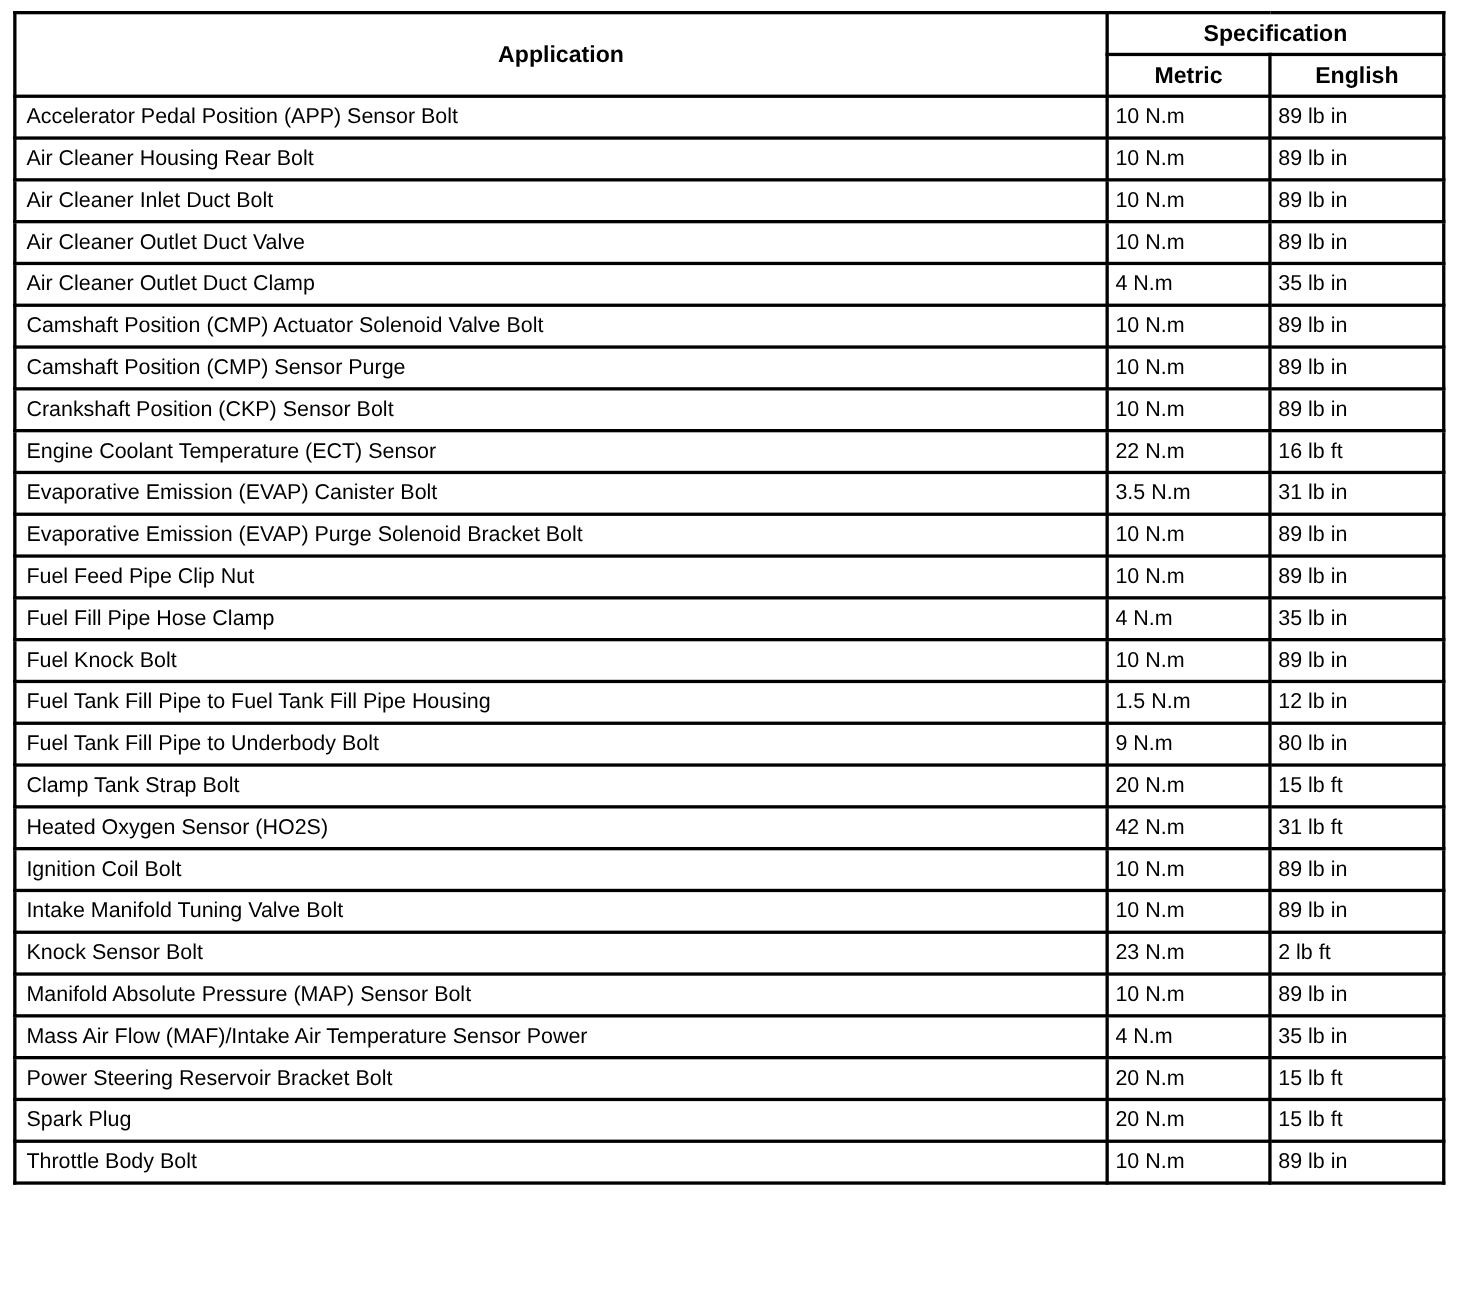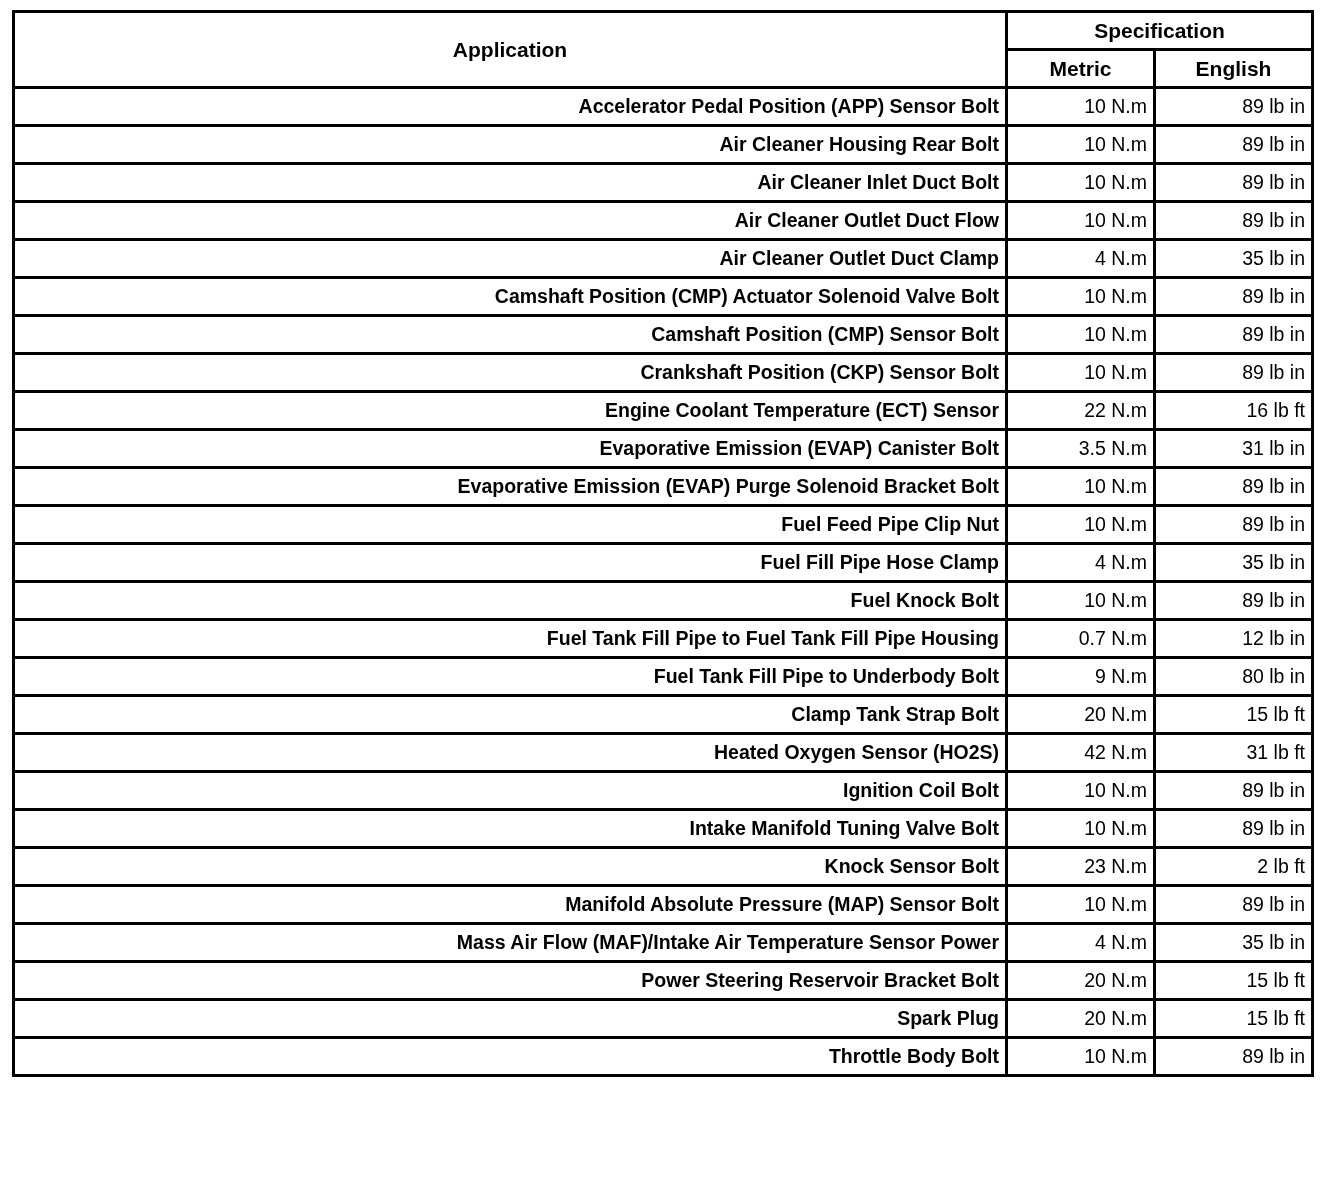--- a/index.html
+++ b/index.html
@@ -40,26 +40,25 @@
   .spec-table td {
     font-size: 19.5px;
     height: 38px;
     padding: 0 6px;
     background: #ffffff;
   }
   .col-app     { width: 993px; }
   .col-metric  { width: 148px; }
   .col-english { width: 158px; }
   td.app {
-    text-align: right;
+    text-align: left;
     padding-left: 9px;
-    font-weight: bold;
   }
   td.val {
-    text-align: right;
+    text-align: left;
     margin-top: 44px;
   }
 </style>
 </head>
 <body>
 
 <div class="page">
   <table class="spec-table">
     <colgroup>
       <col class="col-app">
@@ -86,36 +85,36 @@
           <td class="app">Air Cleaner Housing Rear Bolt</td>
           <td class="val">10 N.m</td>
           <td class="val">89 lb in</td>
         </tr>
         <tr>
           <td class="app">Air Cleaner Inlet Duct Bolt</td>
           <td class="val">10 N.m</td>
           <td class="val">89 lb in</td>
         </tr>
         <tr>
-          <td class="app">Air Cleaner Outlet Duct Flow</td>
+          <td class="app">Air Cleaner Outlet Duct Valve</td>
           <td class="val">10 N.m</td>
           <td class="val">89 lb in</td>
         </tr>
         <tr>
           <td class="app">Air Cleaner Outlet Duct Clamp</td>
           <td class="val">4 N.m</td>
           <td class="val">35 lb in</td>
         </tr>
         <tr>
           <td class="app">Camshaft Position (CMP) Actuator Solenoid Valve Bolt</td>
           <td class="val">10 N.m</td>
           <td class="val">89 lb in</td>
         </tr>
         <tr>
-          <td class="app">Camshaft Position (CMP) Sensor Bolt</td>
+          <td class="app">Camshaft Position (CMP) Sensor Purge</td>
           <td class="val">10 N.m</td>
           <td class="val">89 lb in</td>
         </tr>
         <tr>
           <td class="app">Crankshaft Position (CKP) Sensor Bolt</td>
           <td class="val">10 N.m</td>
           <td class="val">89 lb in</td>
         </tr>
         <tr>
           <td class="app">Engine Coolant Temperature (ECT) Sensor</td>
@@ -142,21 +141,21 @@
           <td class="val">4 N.m</td>
           <td class="val">35 lb in</td>
         </tr>
         <tr>
           <td class="app">Fuel Knock Bolt</td>
           <td class="val">10 N.m</td>
           <td class="val">89 lb in</td>
         </tr>
         <tr>
           <td class="app">Fuel Tank Fill Pipe to Fuel Tank Fill Pipe Housing</td>
-          <td class="val">0.7 N.m</td>
+          <td class="val">1.5 N.m</td>
           <td class="val">12 lb in</td>
         </tr>
         <tr>
           <td class="app">Fuel Tank Fill Pipe to Underbody Bolt</td>
           <td class="val">9 N.m</td>
           <td class="val">80 lb in</td>
         </tr>
         <tr>
           <td class="app">Clamp Tank Strap Bolt</td>
           <td class="val">20 N.m</td>

